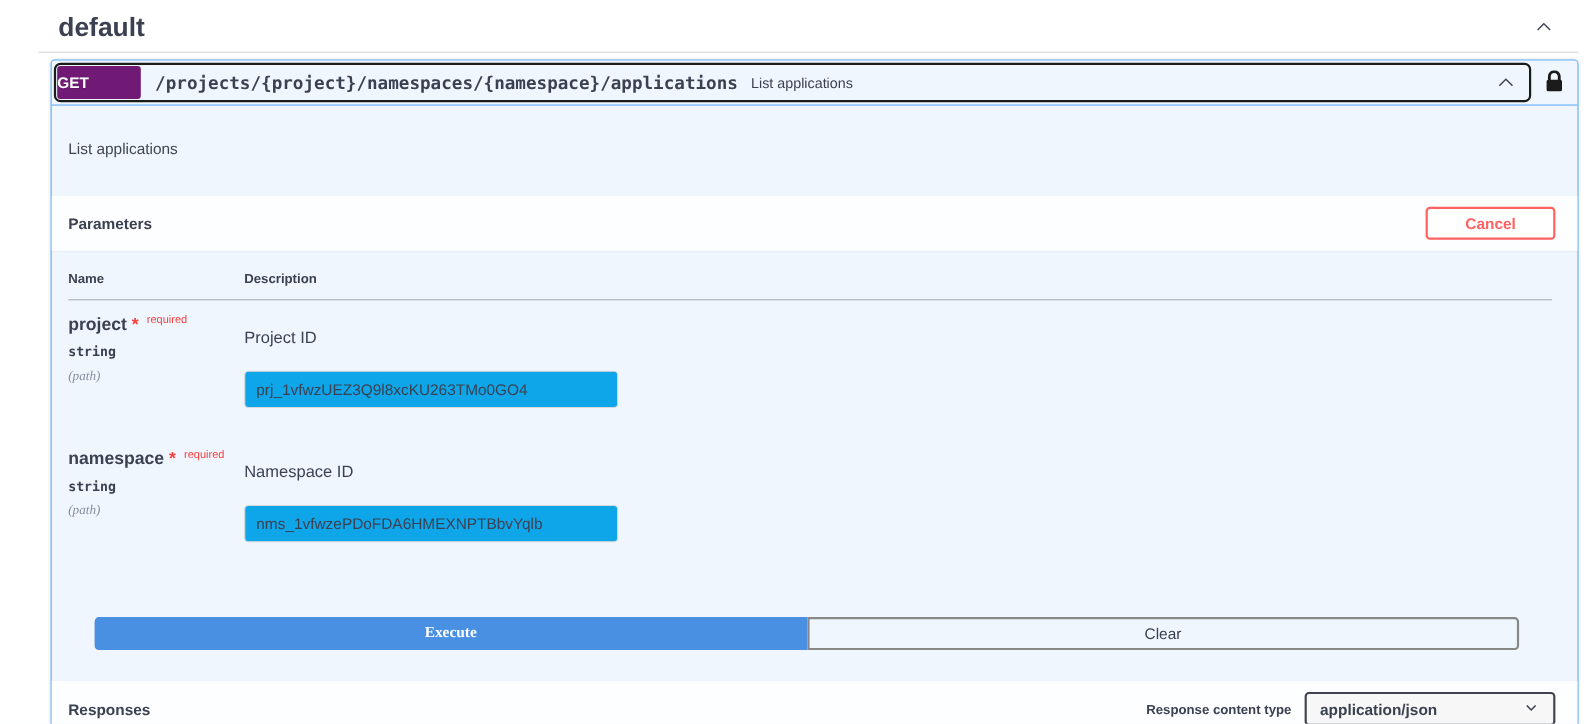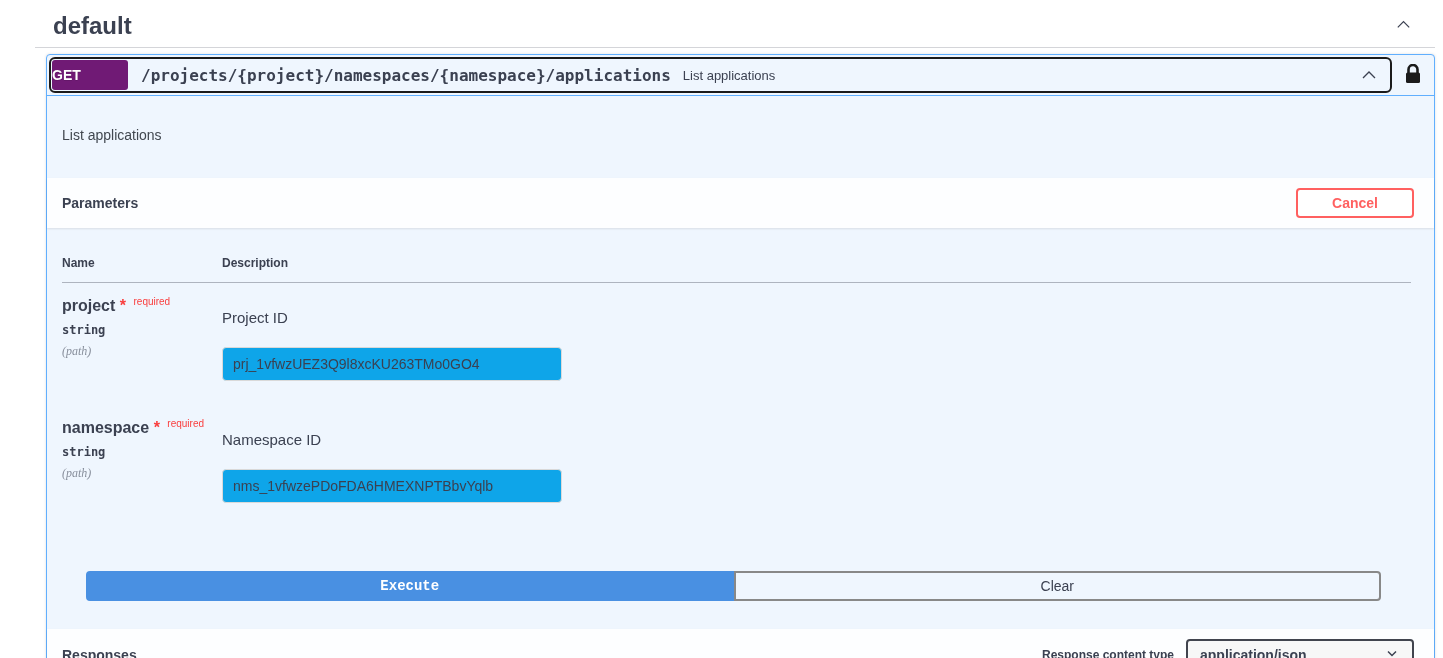--- a/index.html
+++ b/index.html
@@ -68,21 +68,21 @@
     min-height: 49px;
   }
   .section-title { flex: 1; font-size: 14px; font-weight: 700; color: #3b4151; }
   .btn-cancel {
     background: #ffffff; border: 2px solid #ff6060; border-radius: 4px;
     color: #ff6060; font-weight: 700; font-size: 14px;
     padding: 5px 34px; cursor: pointer; font-family: inherit;
   }
 
   
-  .table-wrap { padding: 18px 23px 0 15px; }
+  .table-wrap { padding: 8px 23px 0 15px; }
   table.params { width: 100%; border-collapse: collapse; }
   table.params th {
     text-align: left; font-size: 12px; font-weight: 700; color: #3b4151;
     padding: 10px 0 12px; border-bottom: 1px solid rgba(59,65,81,.2);
   }
   th.col-name { width: 160px; }
   table.params td { vertical-align: top; }
   .name-cell { padding: 14px 0 18px; }
   .param-name { font-size: 16px; font-weight: 700; color: #3b4151; }
   .param-star { color: #f93e3e; font-weight: 700; }
@@ -95,21 +95,21 @@
     width: 340px; height: 34px; padding: 0 10px;
     border: 1px solid #d9d9d9; border-radius: 4px;
     font-size: 14px; font-family: inherit; color: #3b4151; background: #0ea5e9;
   }
 
   
   .execute-row { display: flex; margin: 44px 30px 28px 24px; height: 30px; }
   .btn-execute {
     flex: 1; background: #4990e2; border: 2px solid #4990e2;
     border-radius: 4px 0 0 4px; color: #ffffff;
-    font-size: 14px; font-weight: 700; cursor: pointer; font-family: Liberation Mono, monospace;
+    font-size: 14px; font-weight: 700; cursor: pointer; font-family: Liberation Serif, serif;
   }
   .btn-clear {
     flex: 1; background: transparent; border: 2px solid #888888;
     border-radius: 0 4px 4px 0; color: #3b4151;
     font-size: 14px; font-weight: 400; cursor: pointer; font-family: inherit;
   }
 
   
   .content-type-group { display: flex; align-items: center; }
   .content-type-label { font-size: 12px; font-weight: 700; margin-right: 12px; color: #3b4151; }

